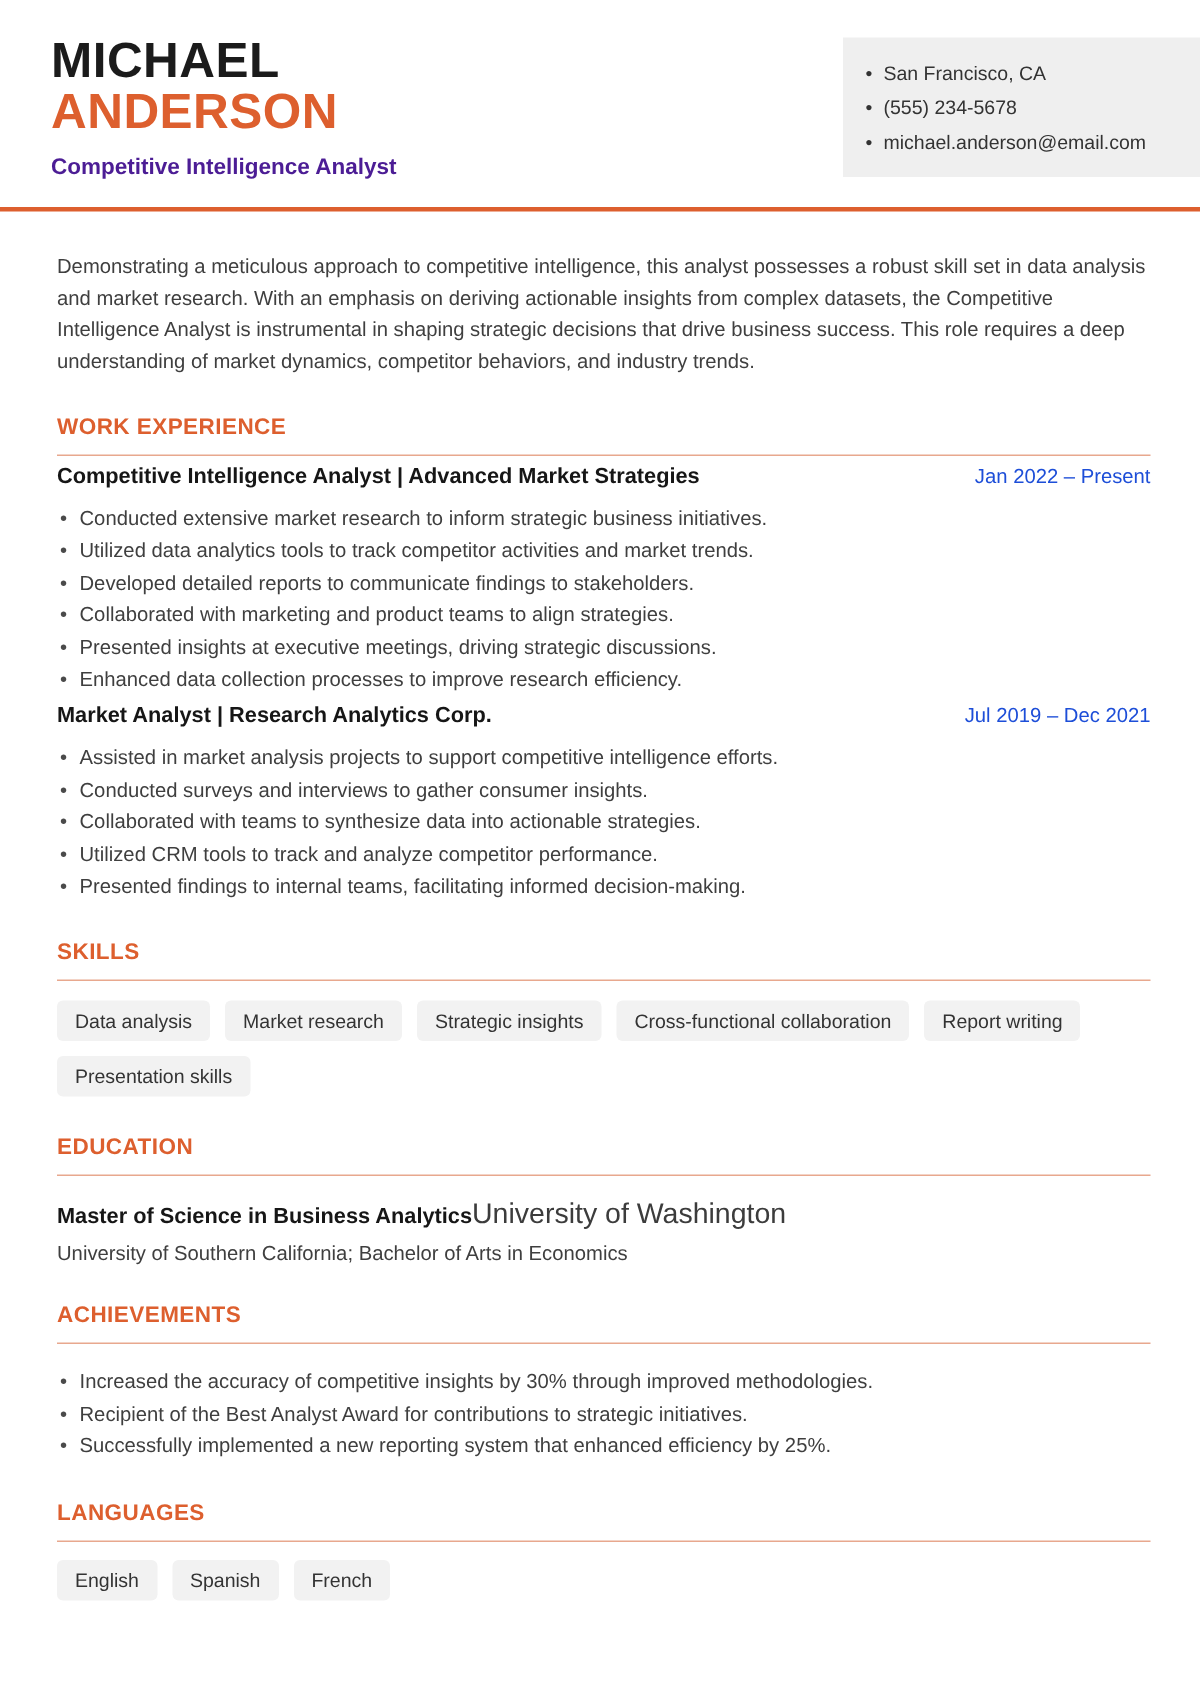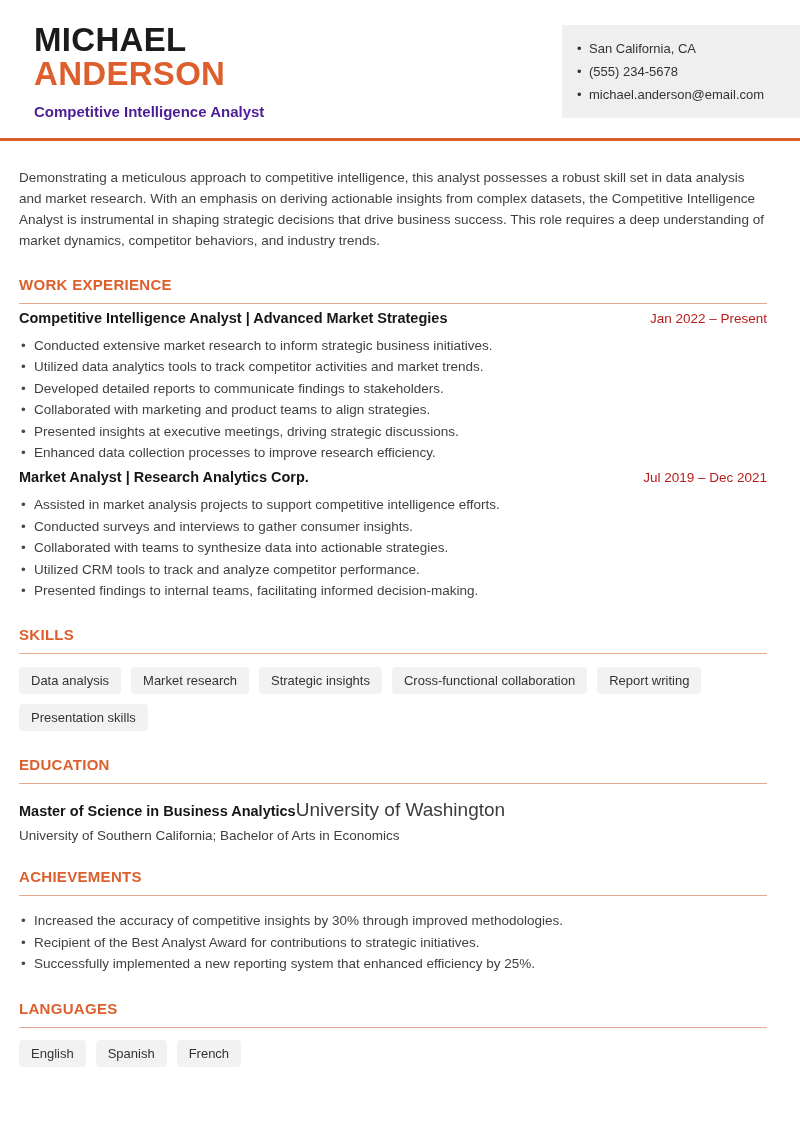--- a/index.html
+++ b/index.html
@@ -30,33 +30,33 @@
     background:var(--contact-bg);padding:12px 14px 12px 15px;
   }
   .contact-item{
     position:relative;padding-left:12px;
     font-size:13px;line-height:23px;color:#333;
   }
   .contact-item::before{content:"•";position:absolute;left:0;color:#333;}
   .top-rule{margin-top:18px;height:3px;background:var(--accent);width:800px;}
 
   
-  .content{padding:0 33px 0 19px;}
+  .content{padding:0 33px 0 38px;}
   .summary{margin-top:26px;font-size:13.5px;line-height:21px;color:var(--text);}
 
   .section-heading{
     margin-top:25px;
     font-size:15px;font-weight:700;letter-spacing:.3px;
     color:var(--accent);
     padding-bottom:10px;border-bottom:1px solid var(--accent-rule);
   }
 
   .job-header{display:flex;justify-content:space-between;align-items:baseline;margin-top:6px;}
   .job-title{font-size:14.5px;font-weight:700;color:var(--dark);}
-  .job-dates{font-size:13.5px;color:#b91c1c;white-space:nowrap;}
+  .job-dates{font-size:13.5px;color:#1d4ed8;white-space:nowrap;}
   ul.bullets{list-style:none;margin:9px 0 0 0;padding:0;}
   ul.bullets li{
     position:relative;padding-left:15px;
     font-size:13.5px;line-height:21.4px;color:var(--text);
   }
   ul.bullets li::before{content:"•";position:absolute;left:2px;color:#4a4a4a;}
 
   .chips{display:flex;flex-wrap:wrap;gap:10px;margin-top:13px;}
   .chip{
     background:var(--chip-bg);border-radius:4px;
@@ -74,21 +74,21 @@
 <div class="page">
 
   <div class="header">
     <div class="name">
       <div>MICHAEL</div>
       <div class="last">ANDERSON</div>
     </div>
     <div class="subtitle">Competitive Intelligence Analyst</div>
 
     <div class="contact-box">
-      <div class="contact-item">San California, CA</div>
+      <div class="contact-item">San Francisco, CA</div>
       <div class="contact-item">(555) 234-5678</div>
       <div class="contact-item">michael.anderson@email.com</div>
     </div>
   </div>
 
   <div class="top-rule"></div>
 
   <div class="content">
 
     <p class="summary">Demonstrating a meticulous approach to competitive intelligence, this analyst possesses a robust skill set in data analysis and market research. With an emphasis on deriving actionable insights from complex datasets, the Competitive Intelligence Analyst is instrumental in shaping strategic decisions that drive business success. This role requires a deep understanding of market dynamics, competitor behaviors, and industry trends.</p>

